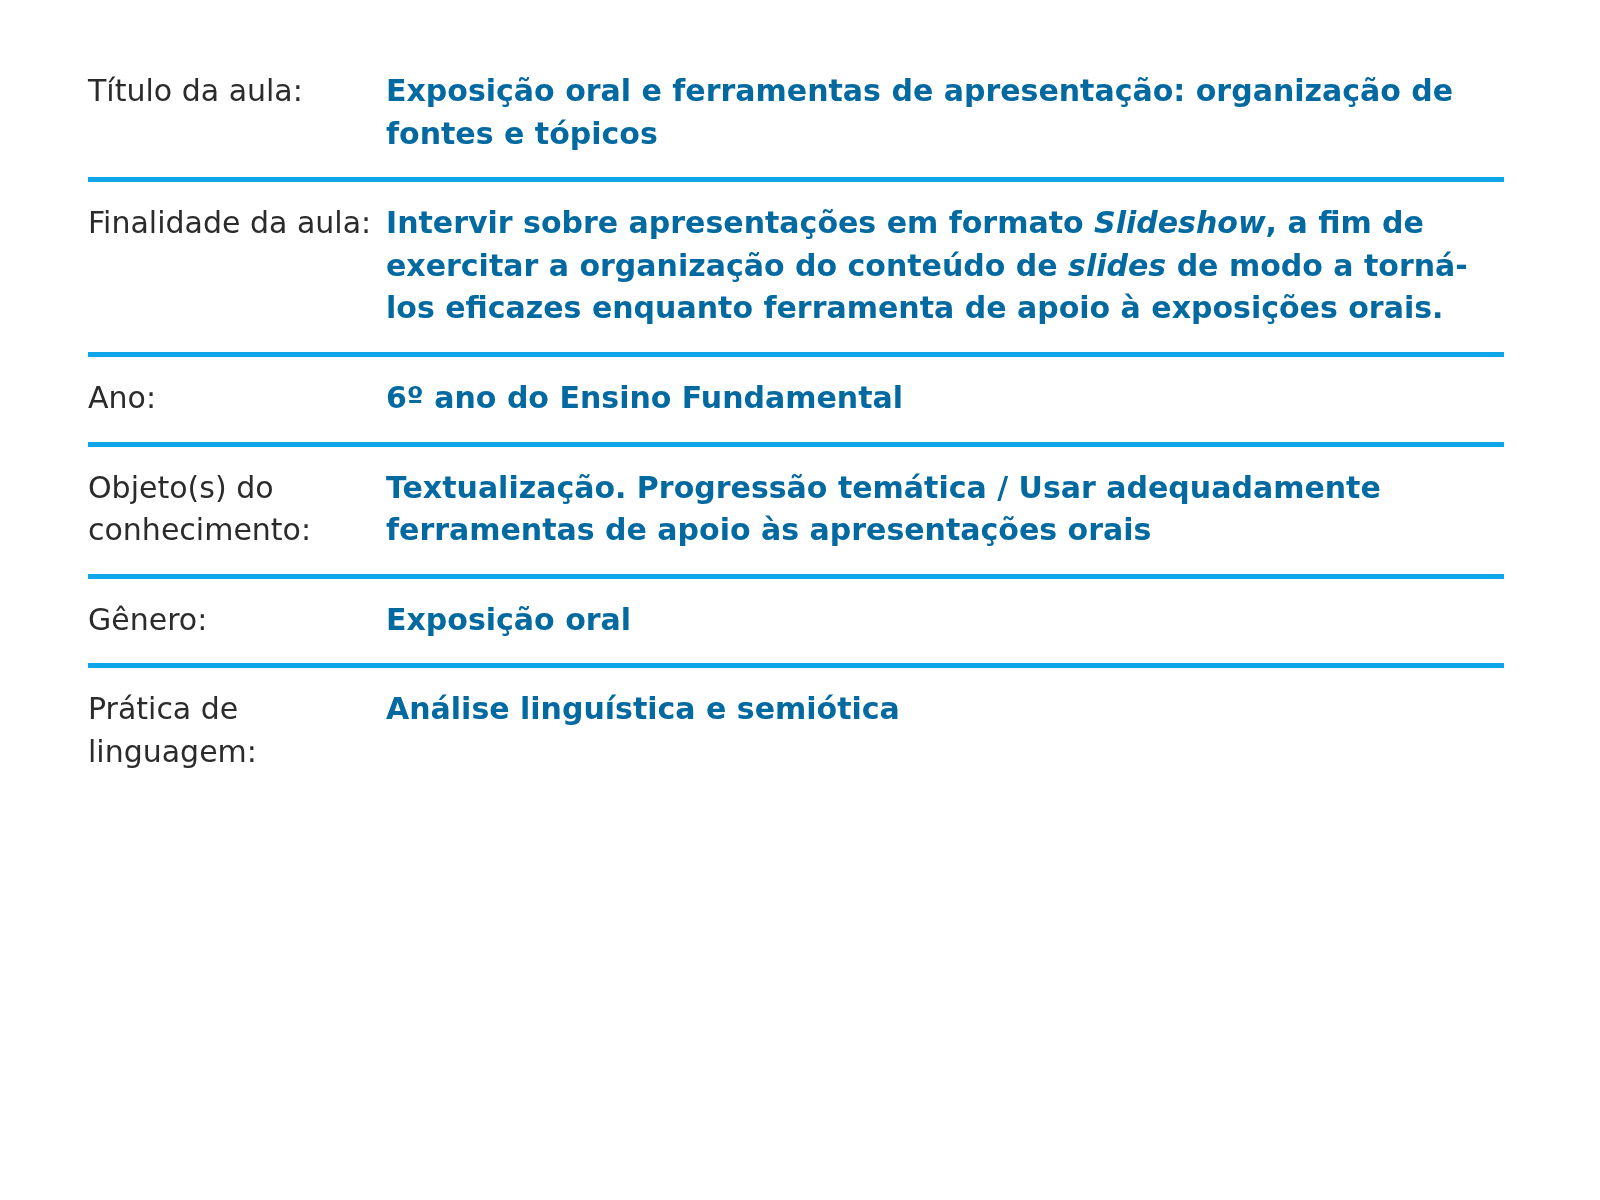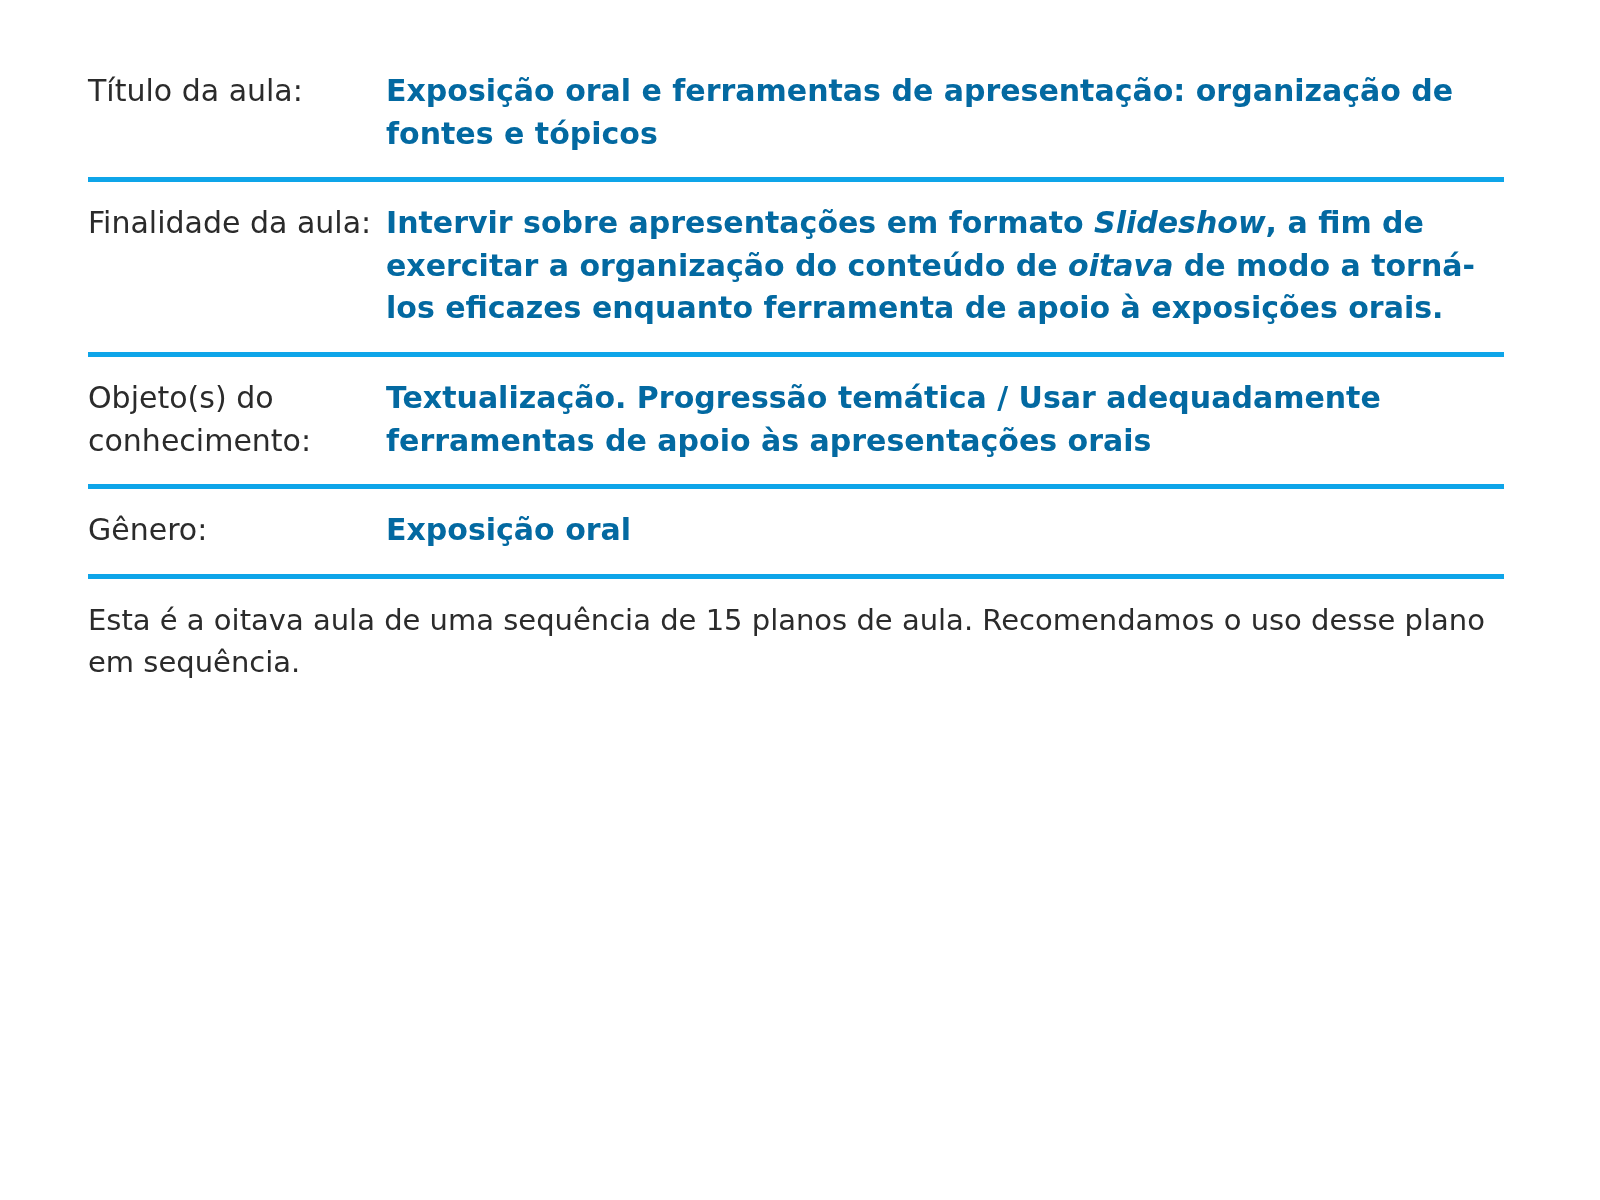--- a/index.html
+++ b/index.html
@@ -67,29 +67,34 @@
 <div class="sheet">
   <table class="lesson-table">
     <tbody>
       <tr>
         <td class="label-cell">Título da aula:</td>
         <td class="value-cell">Exposição oral e ferramentas de apresentação: organização de fontes e tópicos</td>
       </tr>
       <tr>
         <td class="label-cell">Finalidade da aula:</td>
         <td class="value-cell">
-          <span>Intervir sobre apresentações em formato </span><em>Slideshow</em><span>, a fim de exercitar a organização do conteúdo de </span><em>oitava</em><span> de modo a torná-los eficazes enquanto ferramenta de apoio à exposições orais.</span>
+          <span>Intervir sobre apresentações em formato </span><em>Slideshow</em><span>, a fim de exercitar a organização do conteúdo de </span><em>slides</em><span> de modo a torná-los eficazes enquanto ferramenta de apoio à exposições orais.</span>
         </td>
+      </tr>
+      <tr>
+        <td class="label-cell">Ano:</td>
+        <td class="value-cell">6º ano do Ensino Fundamental</td>
       </tr>
       <tr>
         <td class="label-cell">Objeto(s) do conhecimento:</td>
         <td class="value-cell">Textualização. Progressão temática / Usar adequadamente ferramentas de apoio às apresentações orais</td>
       </tr>
       <tr>
         <td class="label-cell">Gênero:</td>
         <td class="value-cell">Exposição oral</td>
       </tr>
-      <tr class="footnote-row">
-        <td colspan="2">Esta é a oitava aula de uma sequência de 15 planos de aula. Recomendamos o uso desse plano em sequência.</td>
+      <tr>
+        <td class="label-cell">Prática de linguagem:</td>
+        <td class="value-cell">Análise linguística e semiótica</td>
       </tr>
     </tbody>
   </table>
 </div>
 
 </body></html>

